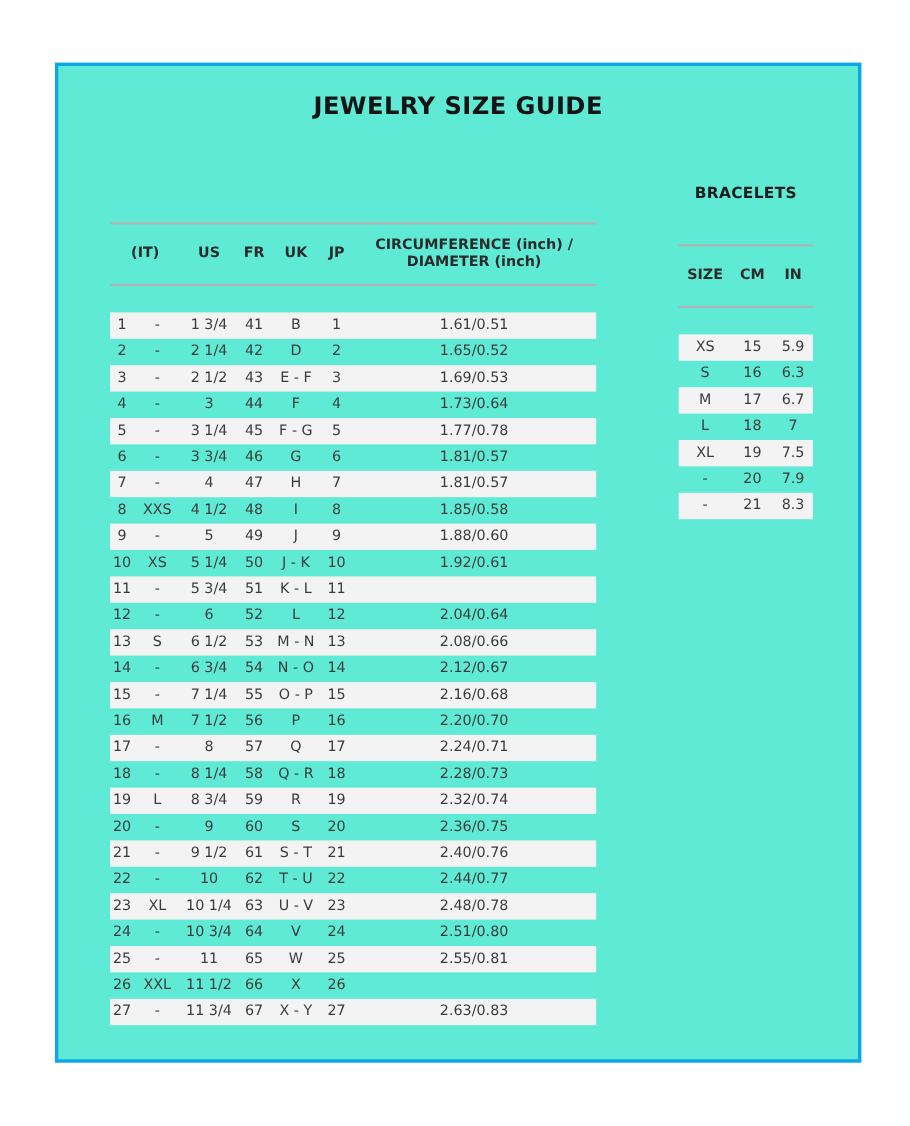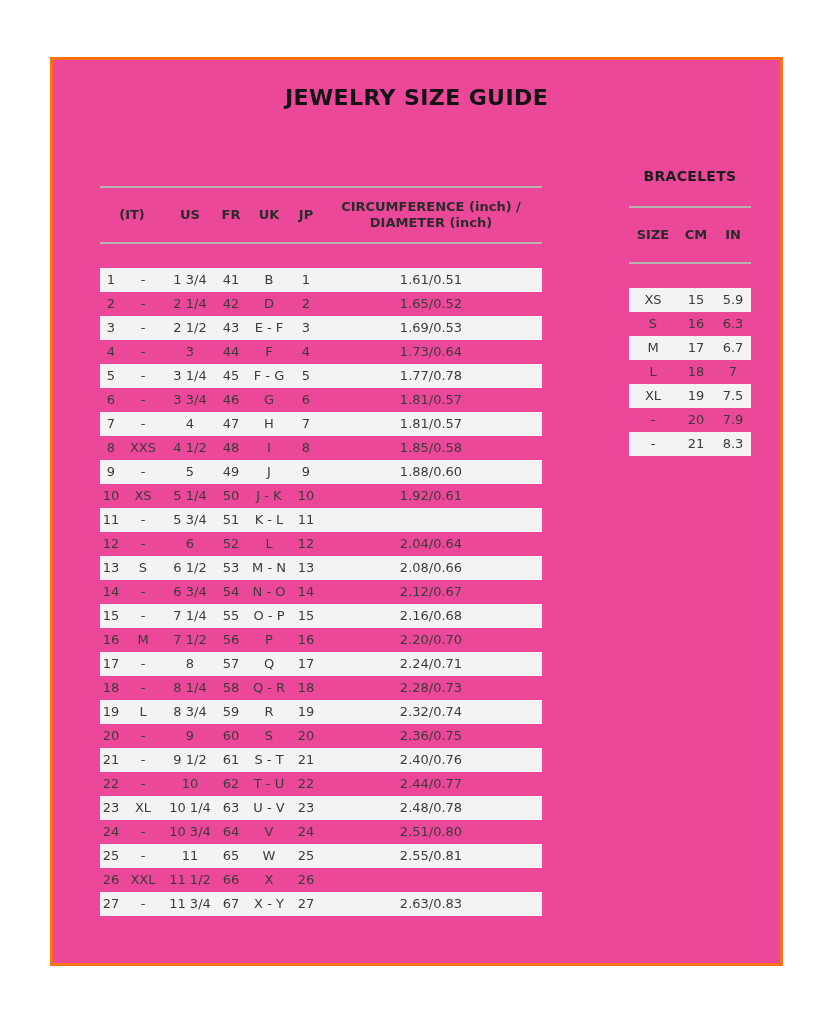--- a/index.html
+++ b/index.html
@@ -16,54 +16,54 @@
     width: 827px;
     height: 1024px;
     background: #ffffff;
   }
   .frame {
     position: absolute;
     left: 50px;
     top: 57px;
     width: 727px;
     height: 903px;
-    border: 3px solid #f97316;
-    background: #ec4899;
+    border: 3px solid #0ea5e9;
+    background: #5eead4;
     text-decoration: underline;
   }
   .title {
     position: absolute;
     left: 0;
     right: 0;
     top: 24px;
     margin: 0;
     text-align: center;
     font-size: 22px;
     line-height: 28px;
     font-weight: bold;
     letter-spacing: 0.4px;
     color: #141414;
   }
   .section {
     position: absolute;
     top: 106px;
   }
   .section-rings { left: 47px; width: 442px; }
-  .section-bracelets { left: 576px; width: 122px; }
+  .section-bracelets { left: 564px; width: 122px; }
   .section-label {
     height: 20px;
     text-align: center;
     font-size: 14px;
     line-height: 20px;
     font-weight: bold;
     letter-spacing: 0.3px;
     color: #1c1c1c;
   }
   .thead {
-    margin-top: 20px;
+    margin-top: 36px;
     height: 54px;
     border-top: 2px solid #b3b3b3;
     border-bottom: 2px solid #b3b3b3;
     display: flex;
     align-items: center;
     justify-content: flex-end;
   }
   .thead .c {
     font-weight: bold;
     color: #2b2b2b;

